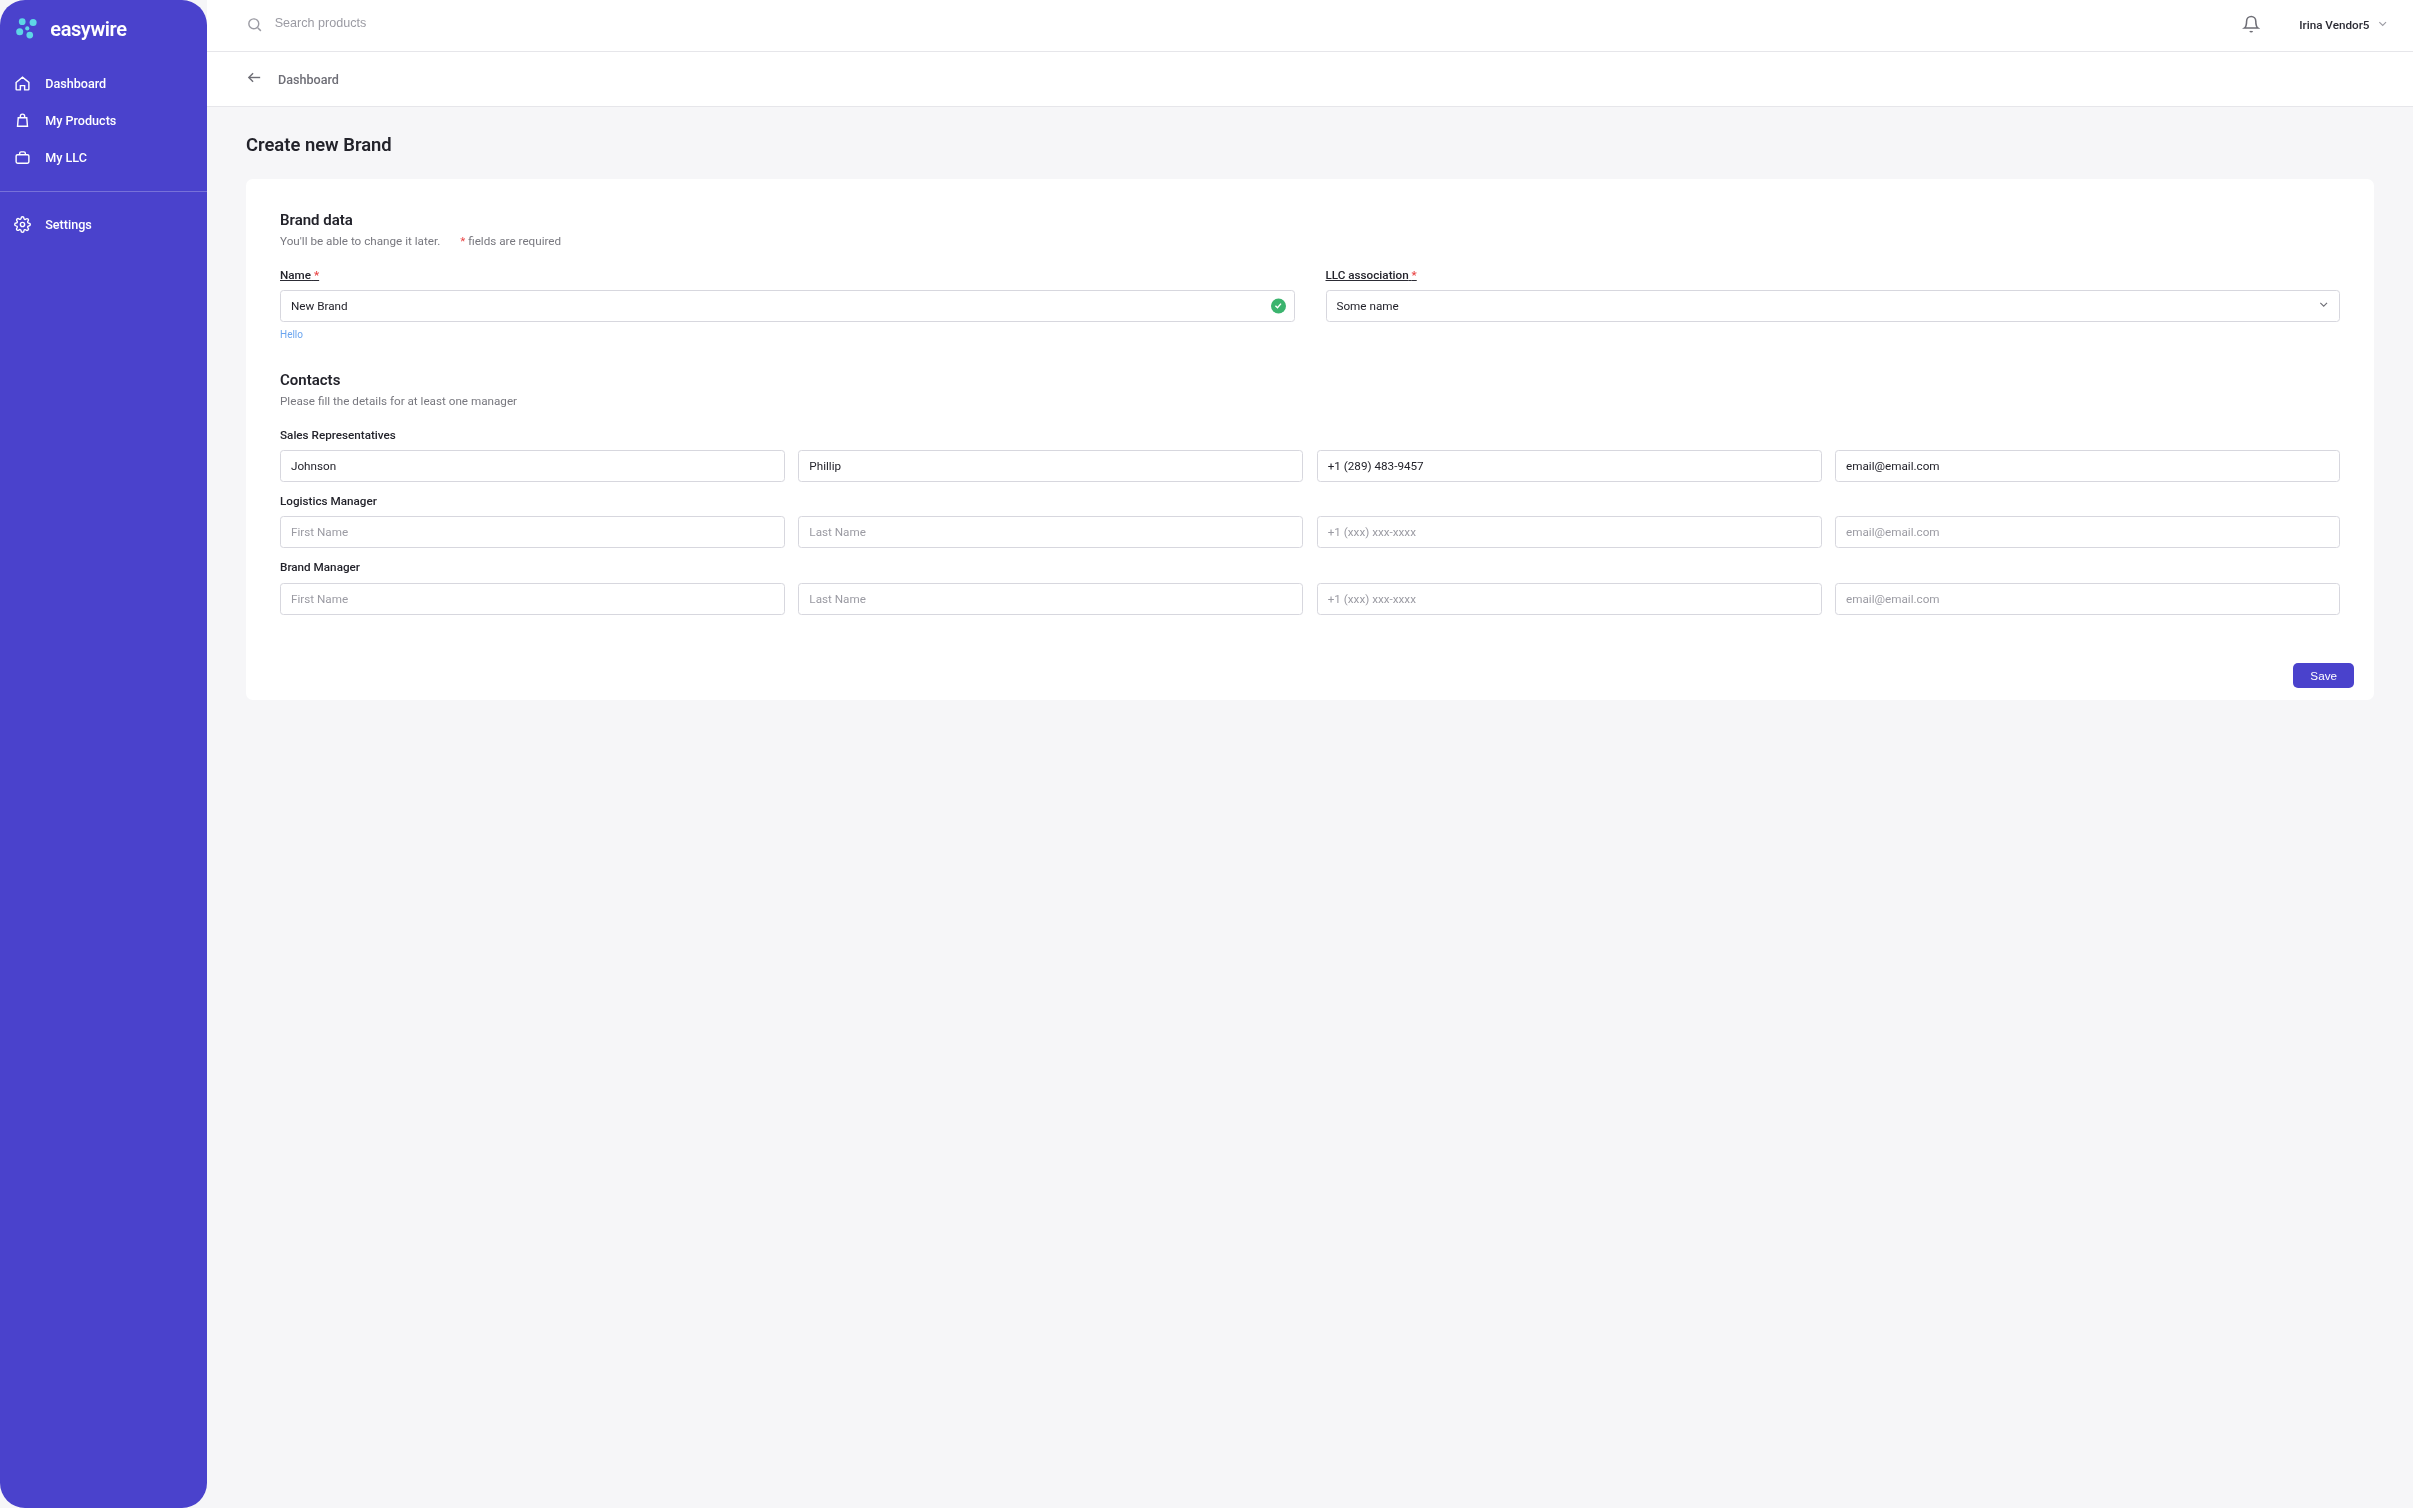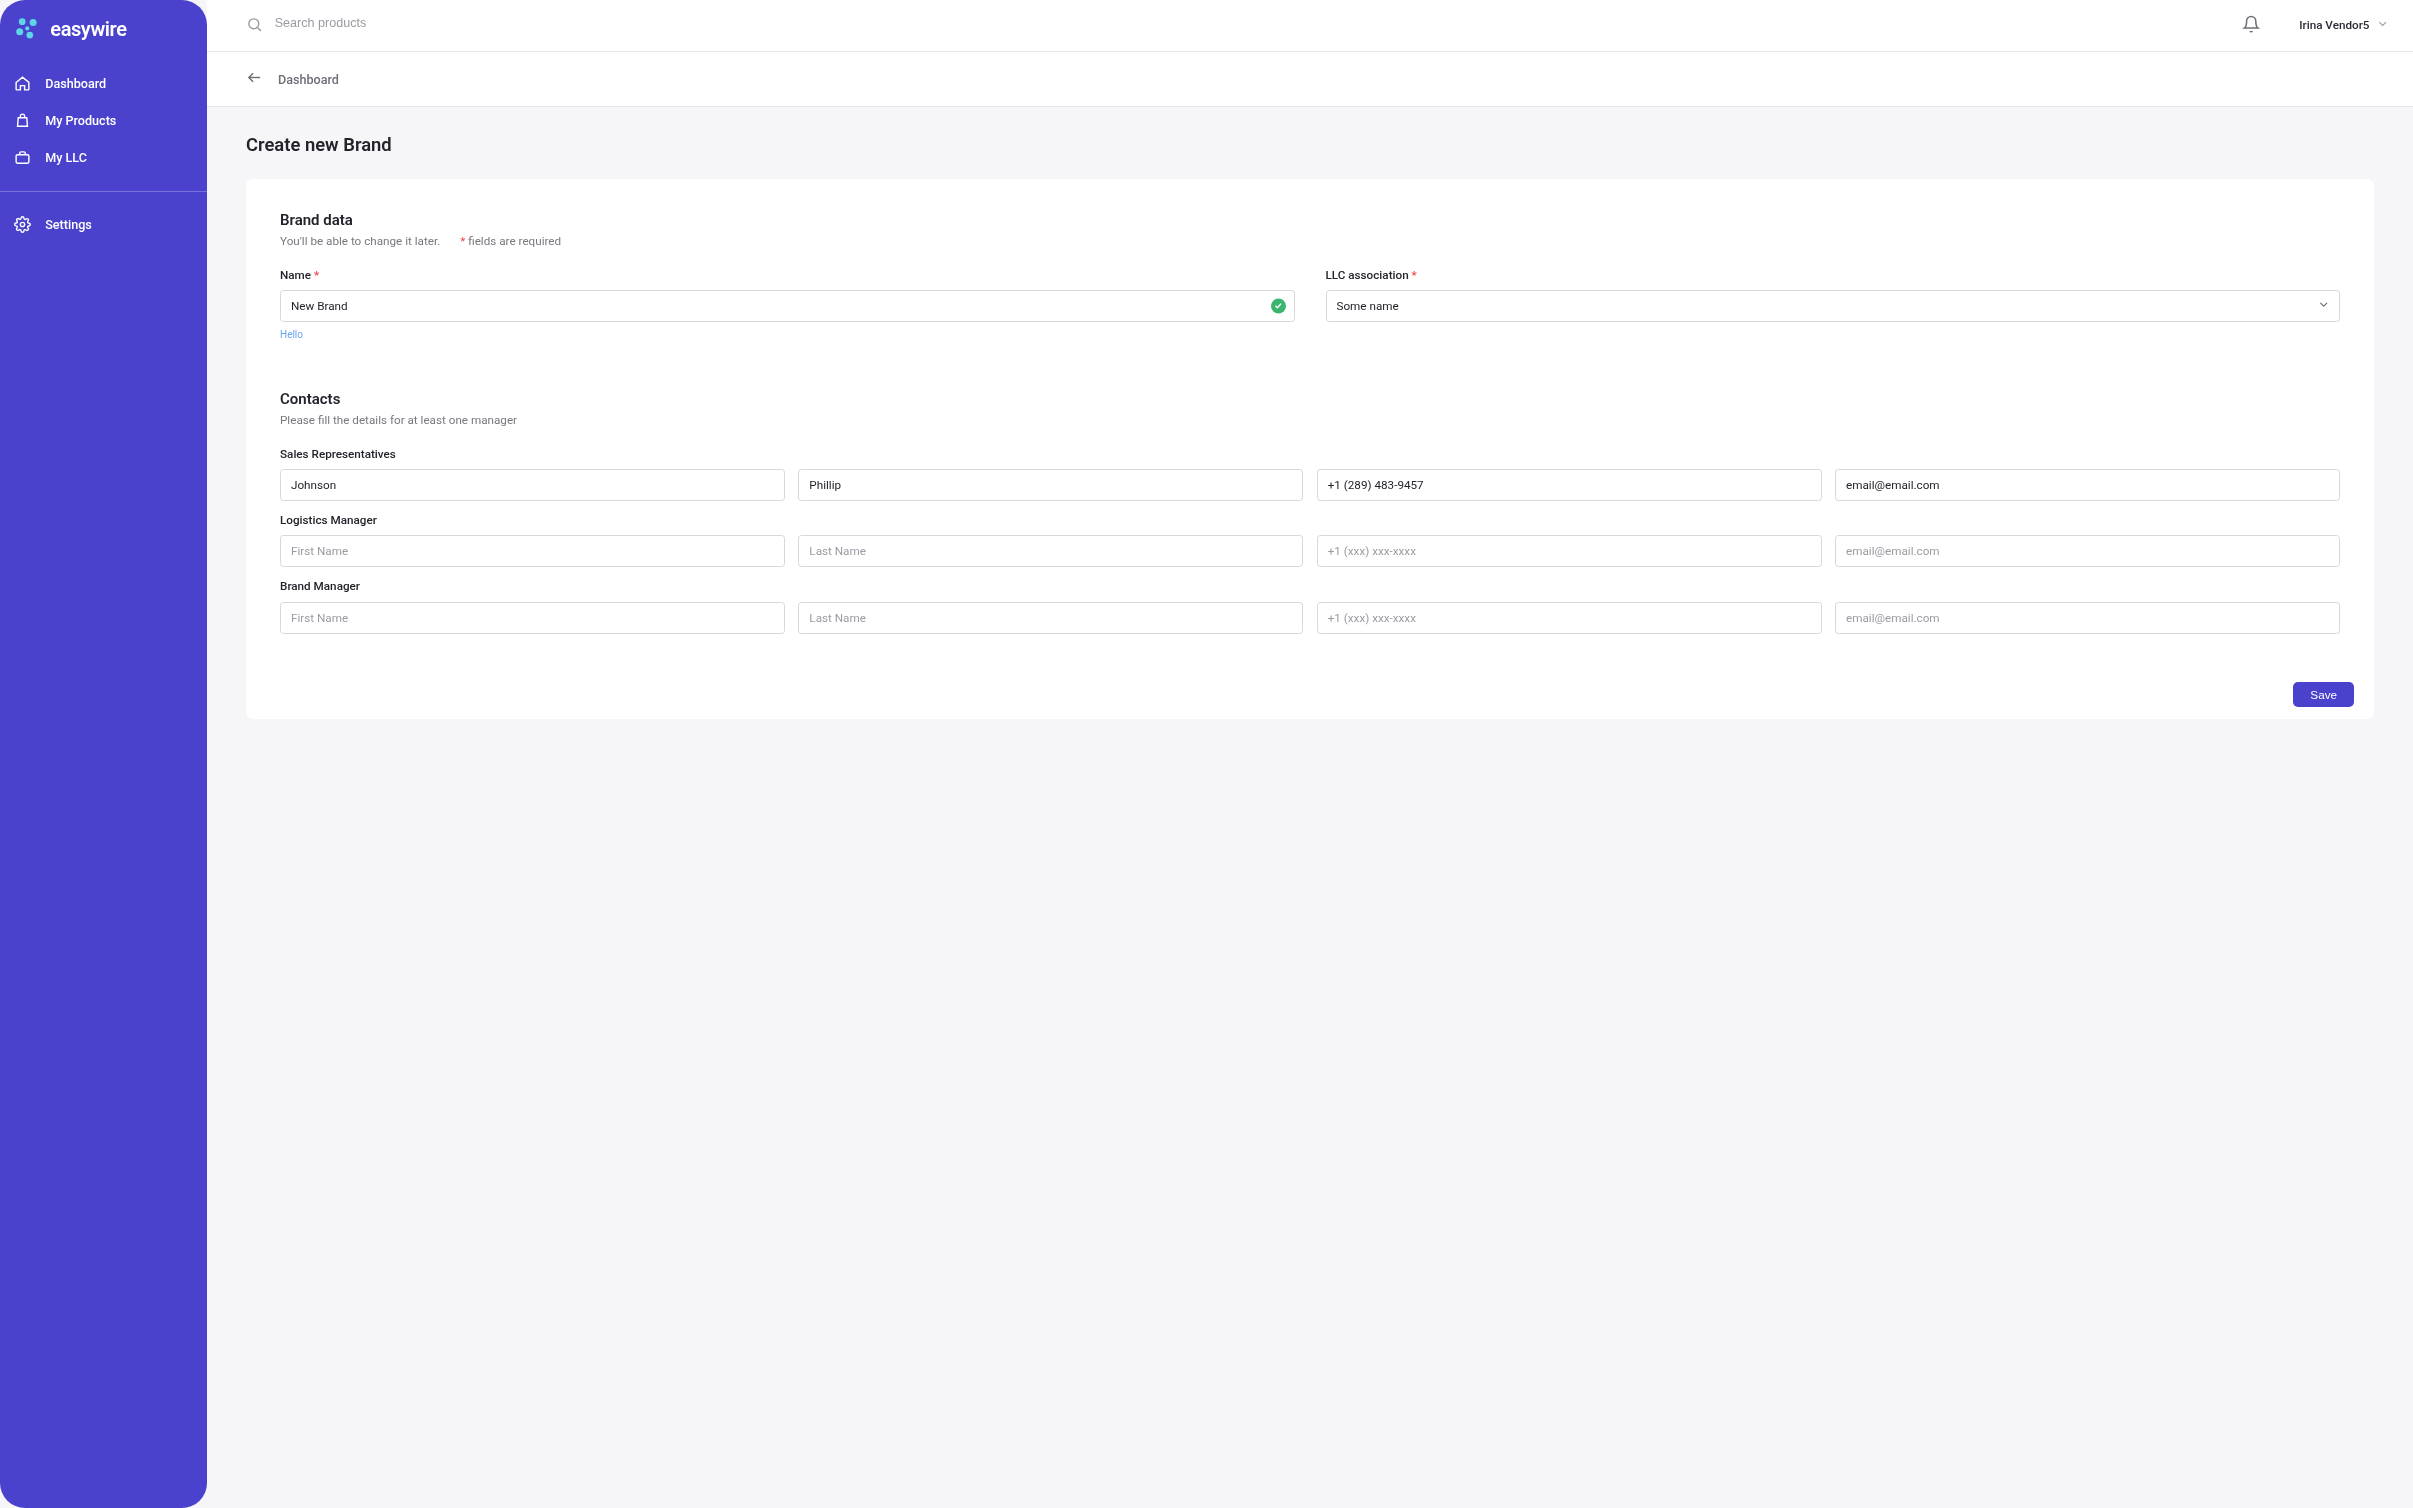--- a/index.html
+++ b/index.html
@@ -191,21 +191,22 @@
   margin-left: 17px;
 }
 
 .req {
   color: #e94646;
 }
 
 .form-row {
   display: flex;
   gap: 31px;
-  margin-bottom: 24px;
+  margin-bottom: 5px;
+  text-decoration: underline;
 }
 
 .form-col {
   flex: 1;
 }
 
 .field-label {
   font-size: 11.7px;
   font-weight: 500;
   color: #23232b;

